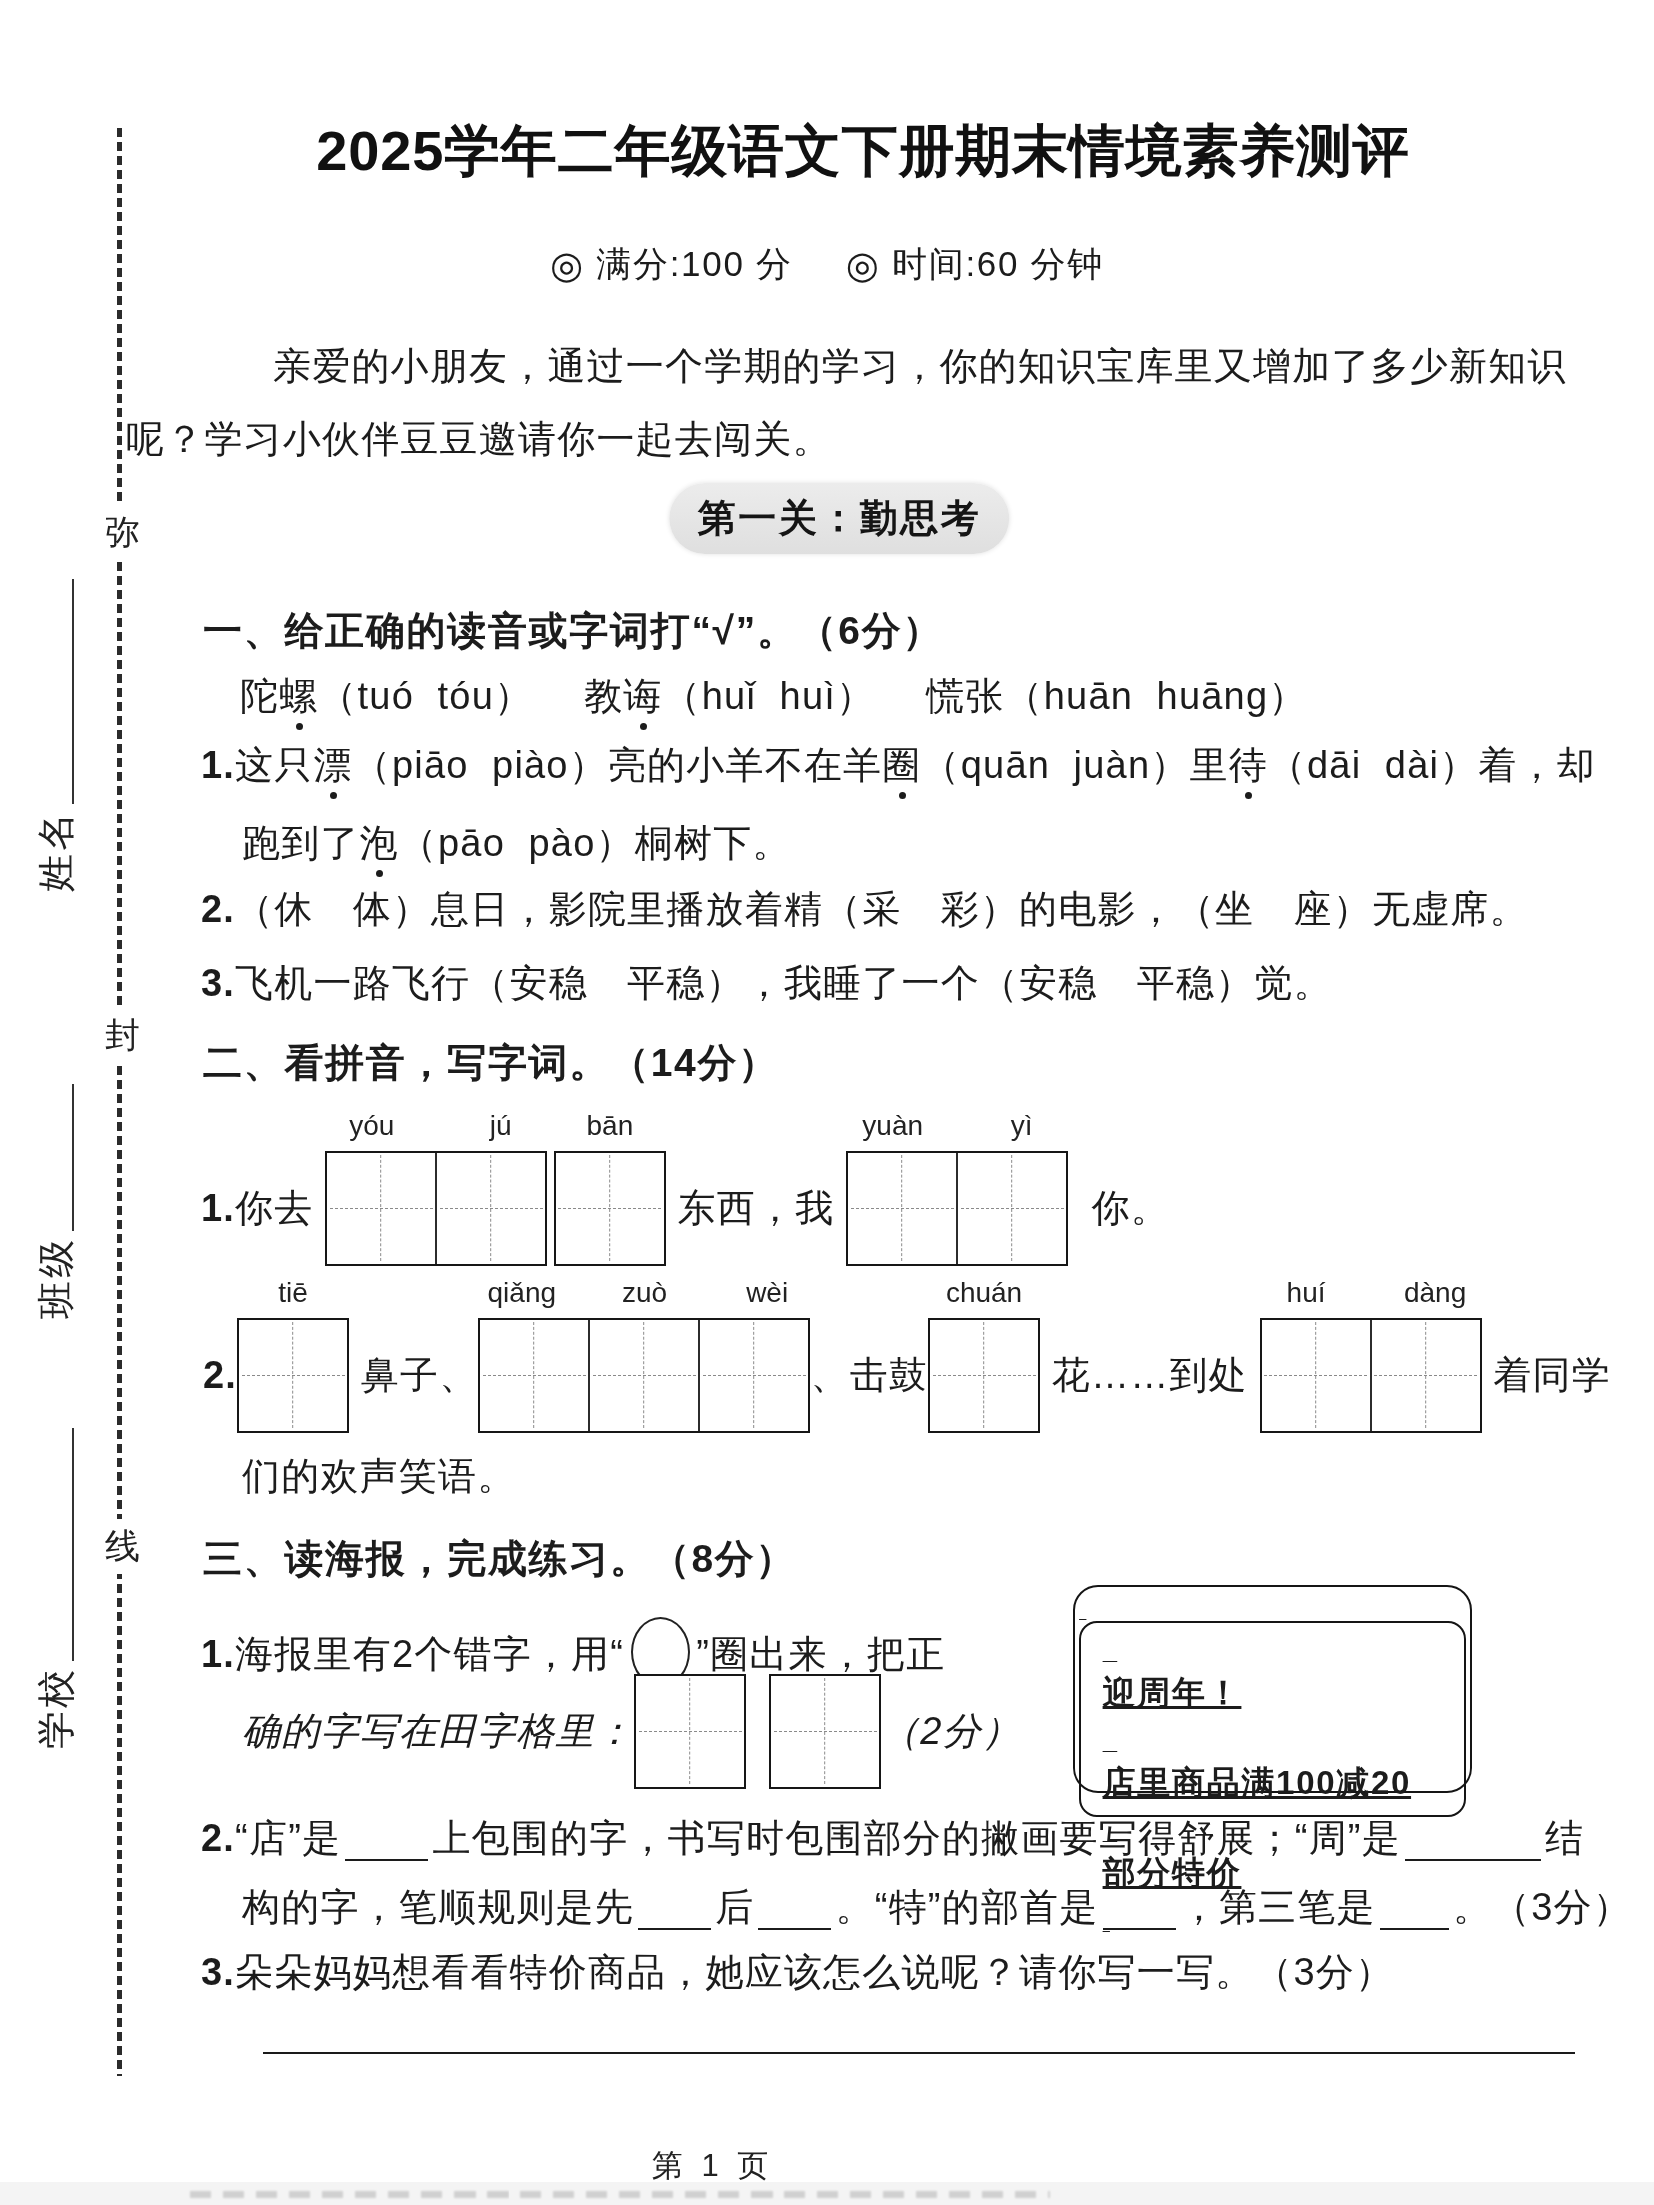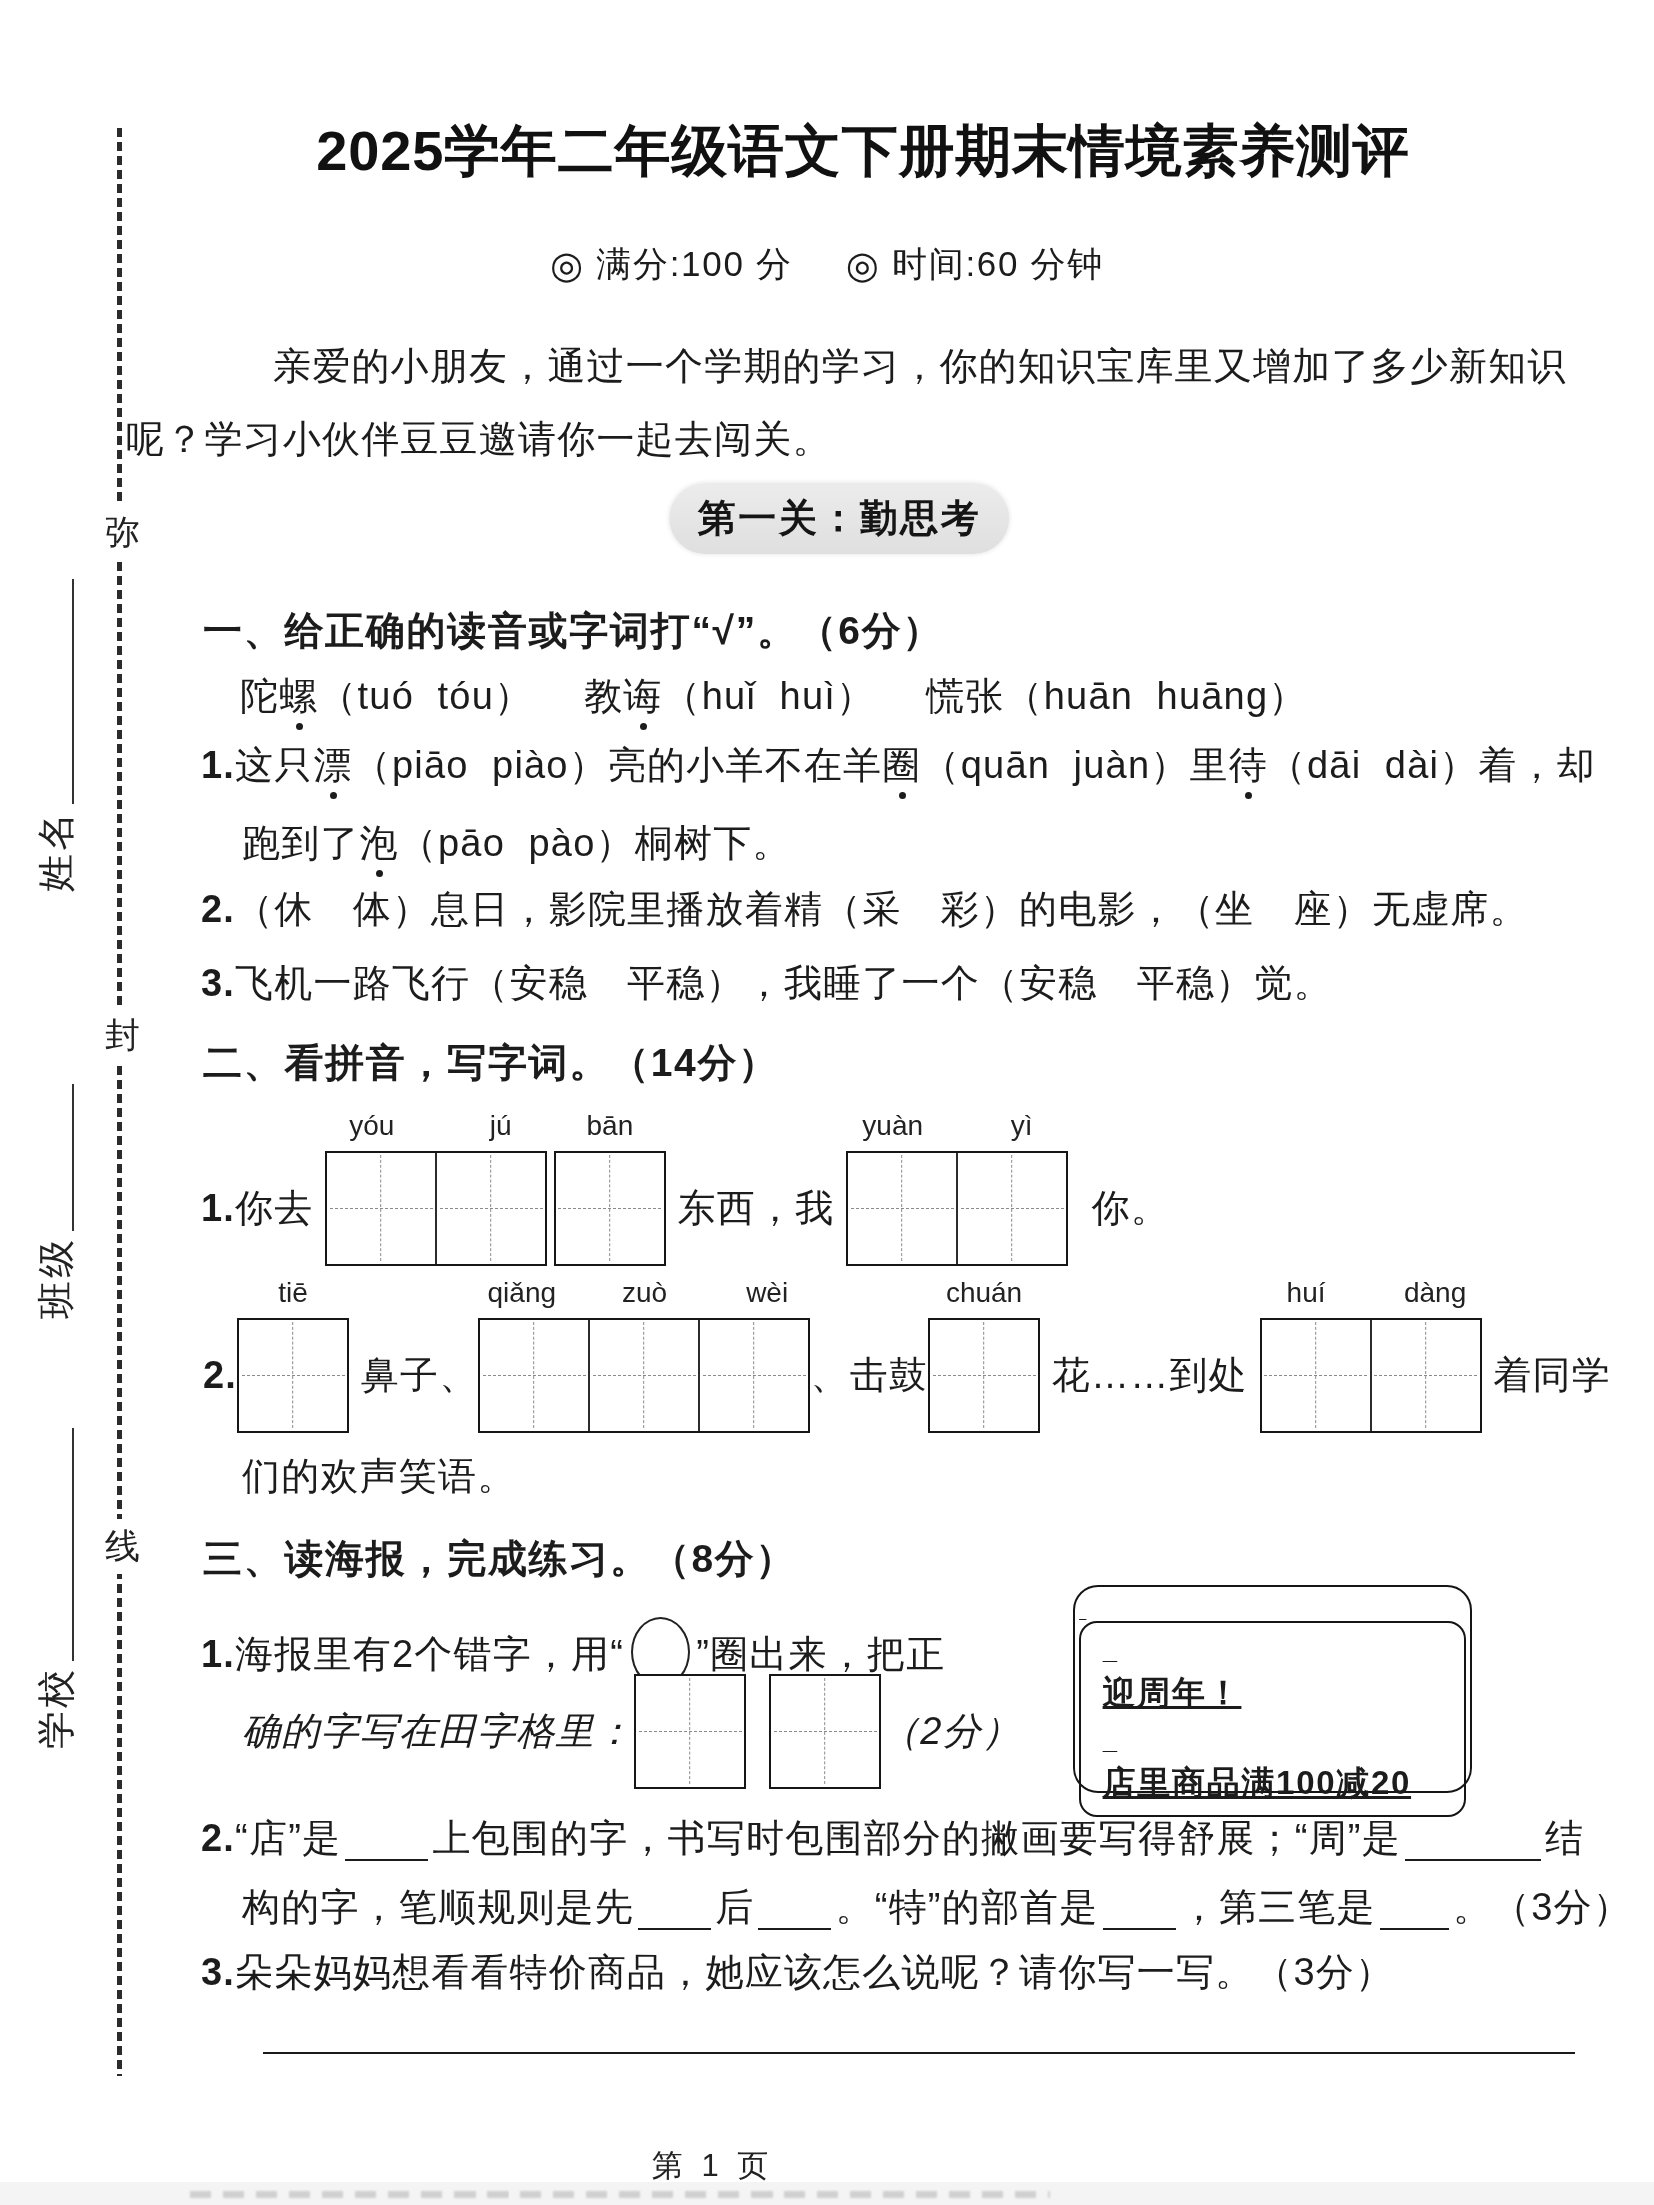--- a/index.html
+++ b/index.html
@@ -200,20 +200,21 @@
         <span class="cell"></span>
       </span>
     </span>
     <span class="rtext">（2分）</span>
   </div>
 
 <div class="abs poster">
   <div class="poster-inner">
     <div class="poster-line">迎周年！</div>
     <div class="poster-line">店里商品满100减20</div>
+    <div class="poster-line">部分特价</div>
   </div>
 </div>
 
 <div class="abs line" style="left:201px;top:1813px;"><span class="bold">2.</span><span>“店”是</span><span class="blank" style="width: 83px;"></span><span>上包围的字，书写时包围部分的撇画要写得舒展；“周”是</span><span class="blank" style="width: 136px;"></span><span>结</span></div>
 <div class="abs line" style="left:242px;top:1882px;"><span>构的字，笔顺规则是先</span><span class="blank" style="width: 73px;"></span><span>后</span><span class="blank" style="width: 73px;"></span><span>。“特”的部首是</span><span class="blank" style="width: 73px;"></span><span>，第三笔是</span><span class="blank" style="width: 69px;"></span><span>。（3分）</span></div>
 <div class="abs line" style="left:201px;top:1950px;"><span class="bold">3.</span><span>朵朵妈妈想看看特价商品，她应该怎么说呢？请你写一写。（3分）</span></div>
 <div class="abs answerline" style="left:263px;top:2052px;width:1312px;"></div>
 
 <div class="abs botband"></div>
 <div class="abs footer">第 1 页</div>

